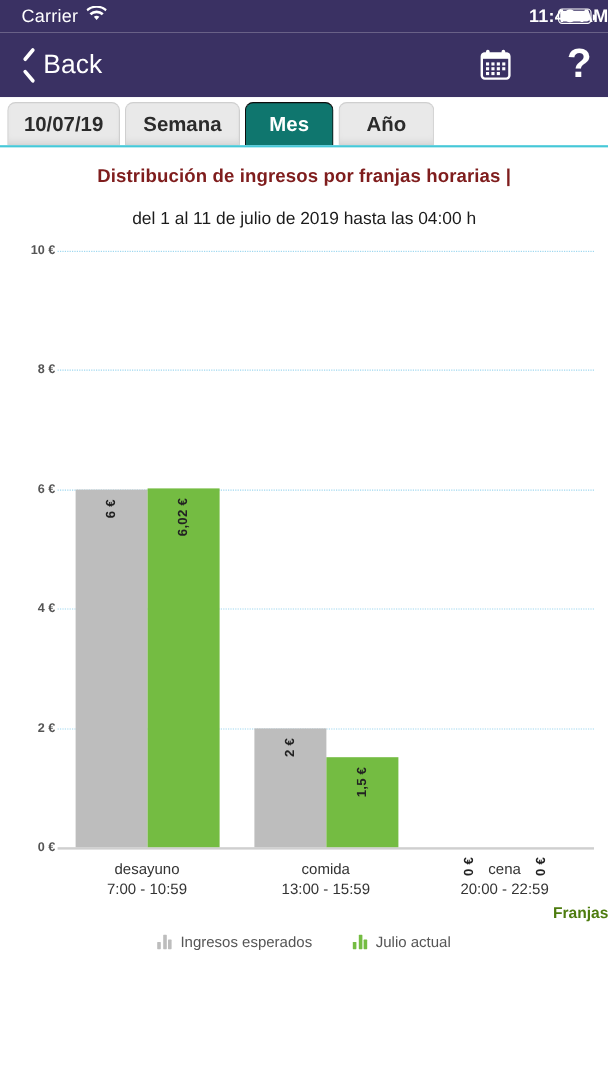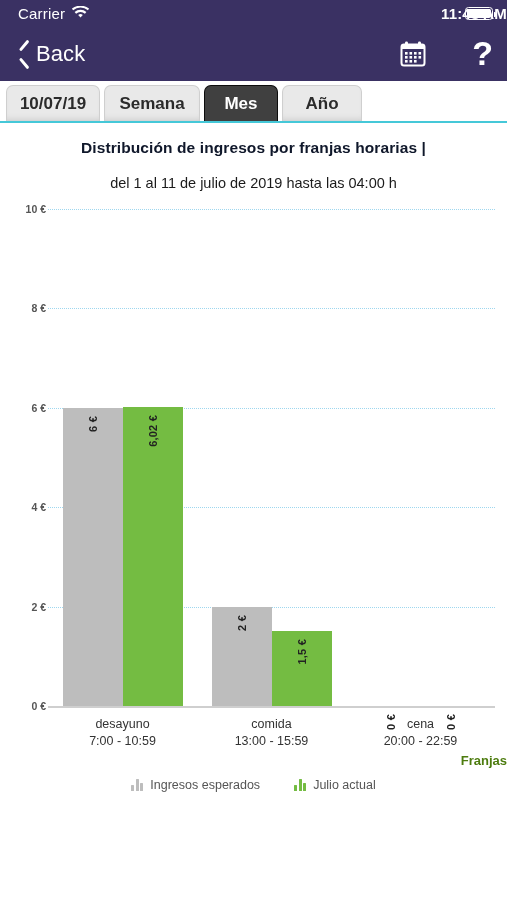--- a/index.html
+++ b/index.html
@@ -67,27 +67,27 @@
   }
   .tab{
     position:absolute; top:4px; height:36px;
     border-radius:7px 7px 0 0;
     display:flex; align-items:center; justify-content:center;
     font-size:17px; font-weight:700; cursor:pointer;
     background:#e9e9e9; color:#2b2b2b;
     border:1px solid #cfcfcf; border-bottom:none;
     box-shadow: inset 0 -6px 9px -7px rgba(0,0,0,.22);
   }
-  .tab.active{ background:#404040; color:#ffffff; border-color:#0d0d0d; box-shadow:none; }
+  .tab.active{ background:#0f766e; color:#ffffff; border-color:#0d0d0d; box-shadow:none; }
 
   
   .chart-wrap{ position:absolute; left:0; top:123px; width:507px; height:700px; background:#fff; }
   .c-title{
     position:absolute; left:0; top:16px; width:507px; text-align:center;
-    font-size:15.5px; font-weight:700; color:#0f172a; letter-spacing:.1px;
+    font-size:15.5px; font-weight:700; color:#7f1d1d; letter-spacing:.1px;
   }
   .c-sub{
     position:absolute; left:0; top:52px; width:507px; text-align:center;
     font-size:14.5px; font-weight:400; color:#1b1b1b;
   }
 
   .plot{ position:absolute; left:0; top:0; width:507px; height:620px; }
   .gridline{
     position:absolute; left:48px; width:447px; height:0;
     border-top:1.4px dotted #9ed7ef;

